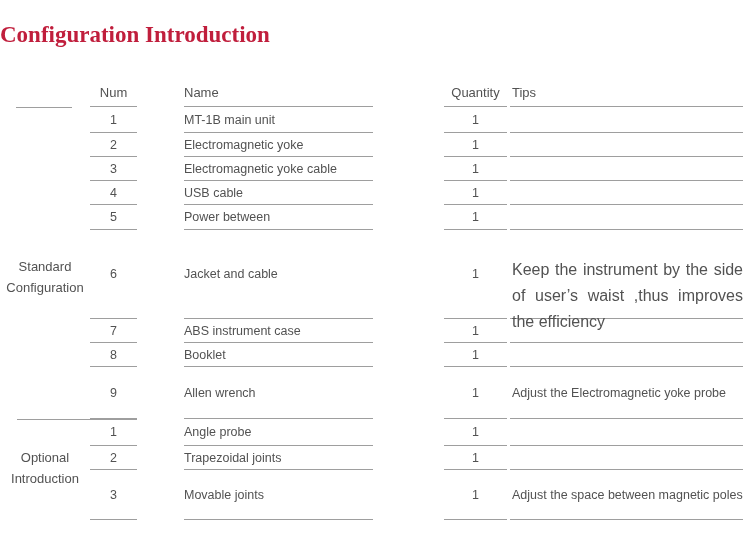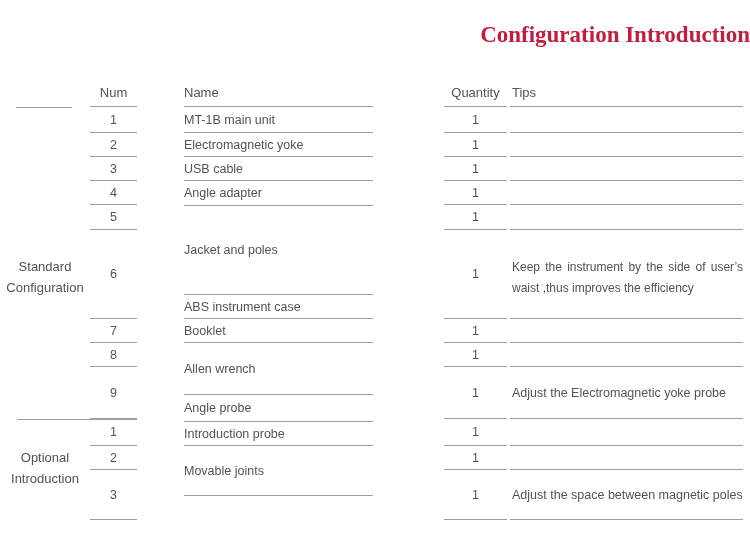--- a/index.html
+++ b/index.html
@@ -12,21 +12,21 @@
   .page{
     position:relative;
     width:750px;height:556px;
     background:#ffffff;
     overflow:hidden;
     font-family:"Liberation Sans", sans-serif;
     color:var(--text);
   }
   .title{
     position:absolute;top:22px;left:0;width:750px;
-    text-align:right;
+    text-align:left;
     font-family:"Liberation Serif", serif;
     font-size:23px;font-weight:bold;
     color:var(--title);
   }
   .table{
     position:absolute;top:80px;left:0;width:750px;height:476px;
   }
   .col{position:absolute;top:0;}
   .col-num{left:90px;width:47px;}
   .col-name{left:184px;width:189px;}
@@ -39,21 +39,21 @@
     overflow:visible;white-space:nowrap;
   }
   .cell.center{justify-content:center;}
   .cell.left{justify-content:flex-start;}
   .col-tips .cell{padding-left:2px;white-space:normal;}
   .cell.head{font-size:13px;}
   .cell.wrap-justify{
     display:block;
     padding-top:27px;
     text-align:justify;
-    font-size:12px;line-height:21px;
+    font-size:16px;line-height:26px;
     white-space:normal;
   }
   .group-label{
     position:absolute;left:0;width:90px;
     text-align:center;
     font-size:13px;line-height:21px;
     white-space:normal;
   }
   .group-label.standard{top:176px;}
   .group-label.optional{top:367px;}
@@ -90,28 +90,29 @@
       <div class="cell center" style="height:52px">9</div>
       <div class="cell center" style="height:27px">1</div>
       <div class="cell center" style="height:24px">2</div>
       <div class="cell center" style="height:50px">3</div>
     </div>
 
     <div class="col col-name">
       <div class="cell head left" style="height:27px">Name</div>
       <div class="cell left" style="height:26px">MT-1B main unit</div>
       <div class="cell left" style="height:24px">Electromagnetic yoke</div>
+      <div class="cell left" style="height:24px">Electromagnetic yoke cable</div>
       <div class="cell left" style="height:24px">USB cable</div>
-      <div class="cell left" style="height:25px">Angle adapter</div>
-      <div class="cell left" style="height:89px">Jacket and poles</div>
+      <div class="cell left" style="height:25px">Power between</div>
+      <div class="cell left" style="height:89px">Jacket and cable</div>
       <div class="cell left" style="height:24px">ABS instrument case</div>
       <div class="cell left" style="height:24px">Booklet</div>
       <div class="cell left" style="height:52px">Allen wrench</div>
       <div class="cell left" style="height:27px">Angle probe</div>
-      <div class="cell left" style="height:24px">Introduction probe</div>
+      <div class="cell left" style="height:24px">Trapezoidal joints</div>
       <div class="cell left" style="height:50px">Movable joints</div>
     </div>
 
     <div class="col col-qty">
       <div class="cell head center" style="height:27px">Quantity</div>
       <div class="cell center" style="height:26px">1</div>
       <div class="cell center" style="height:24px">1</div>
       <div class="cell center" style="height:24px">1</div>
       <div class="cell center" style="height:24px">1</div>
       <div class="cell center" style="height:25px">1</div>

